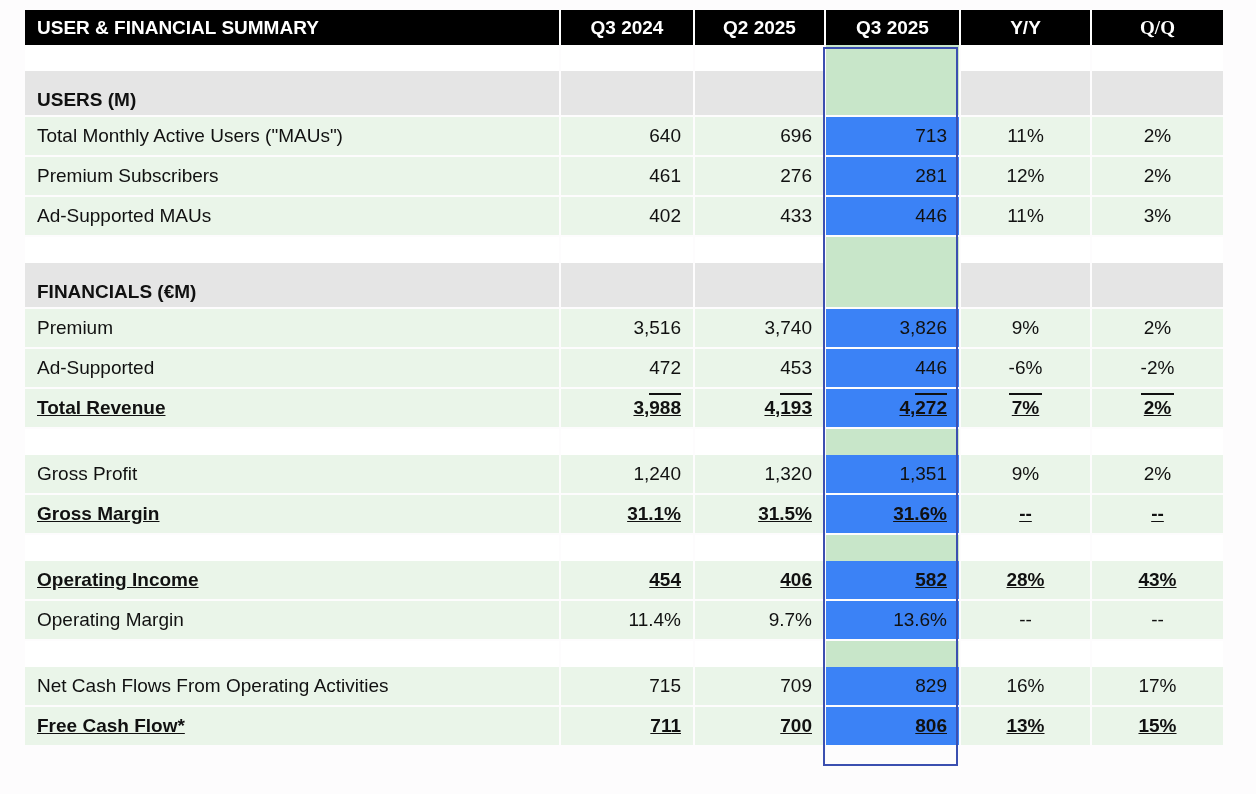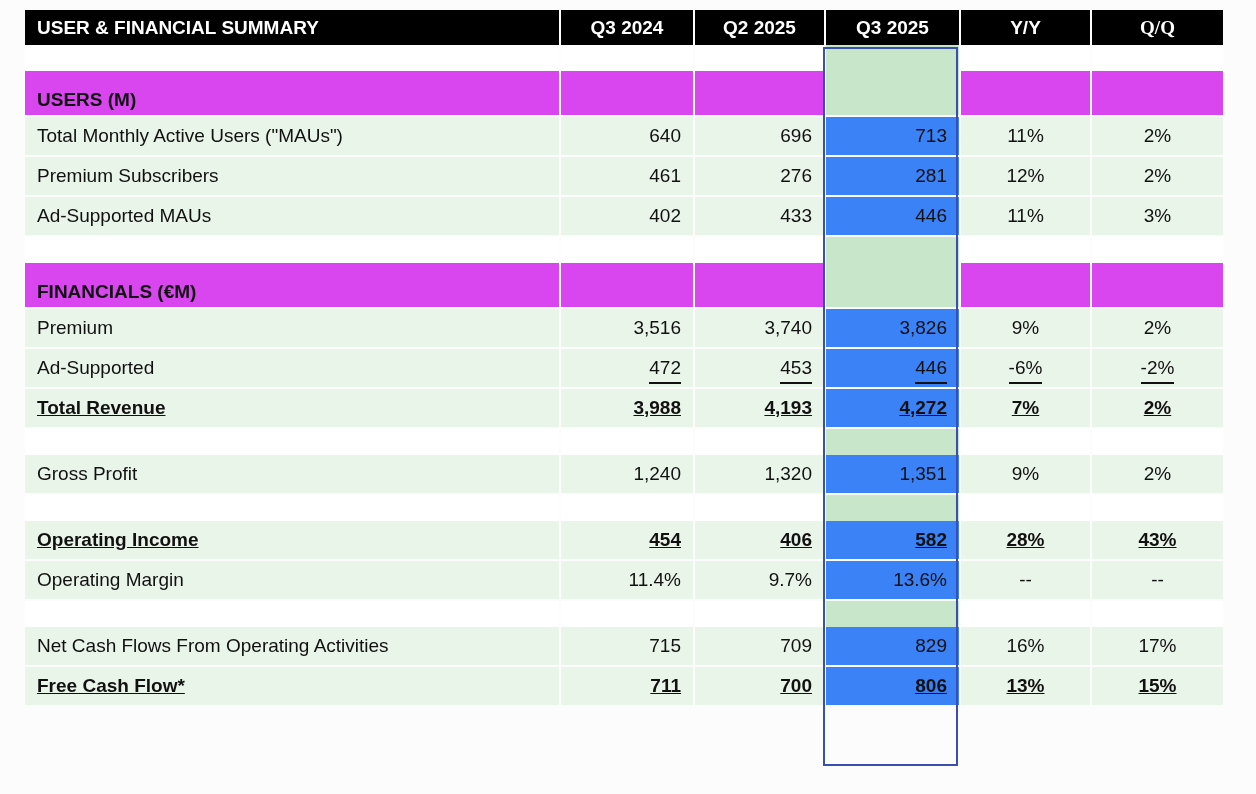--- a/index.html
+++ b/index.html
@@ -66,21 +66,21 @@
   tbody td.num   { text-align: right; }
   tbody td.pct   { text-align: center; }
 
   
   tbody td.hl {
     background: #3b82f6;
   }
 
   
   tr.section td {
-    background: #d946ef;
+    background: #e5e5e5;
     font-weight: bold;
     height: 40px;
     vertical-align: bottom;
     padding-bottom: 4px;
   }
   tr.section td.hl { background: #c8e6c9; }
 
   
   tr.spacer td {
     background: #ffffff;
@@ -88,21 +88,21 @@
     border-bottom: none;
   }
   tr.spacer td.hl { background: #c8e6c9; }
 
   tr.bold td { font-weight: bold; text-decoration: underline; }
 
   
   tr.ruled td.num span,
   tr.ruled td.pct span {
     border-bottom: 2px solid #111111;
-    padding-bottom: 4px;
+    padding-bottom: 15px;
   }
 
   
   #hl-frame {
     position: absolute;
     left: 798px;
     top: 37px;
     width: 135px;
     height: 719px;
     border: 2px solid #3b4fb0;
@@ -239,20 +239,28 @@
 
       <tr>
         <td class="label">Gross Profit</td>
         <td class="num">1,240</td>
         <td class="num">1,320</td>
         <td class="num hl">1,351</td>
         <td class="pct">9%</td>
         <td class="pct">2%</td>
       </tr>
 
+      <tr class="bold">
+        <td class="label">Gross Margin</td>
+        <td class="num">31.1%</td>
+        <td class="num">31.5%</td>
+        <td class="num hl">31.6%</td>
+        <td class="pct">--</td>
+        <td class="pct">--</td>
+      </tr>
 
       <tr class="spacer">
         <td></td>
         <td></td>
         <td></td>
         <td class="hl"></td>
         <td></td>
         <td></td>
       </tr>
 

